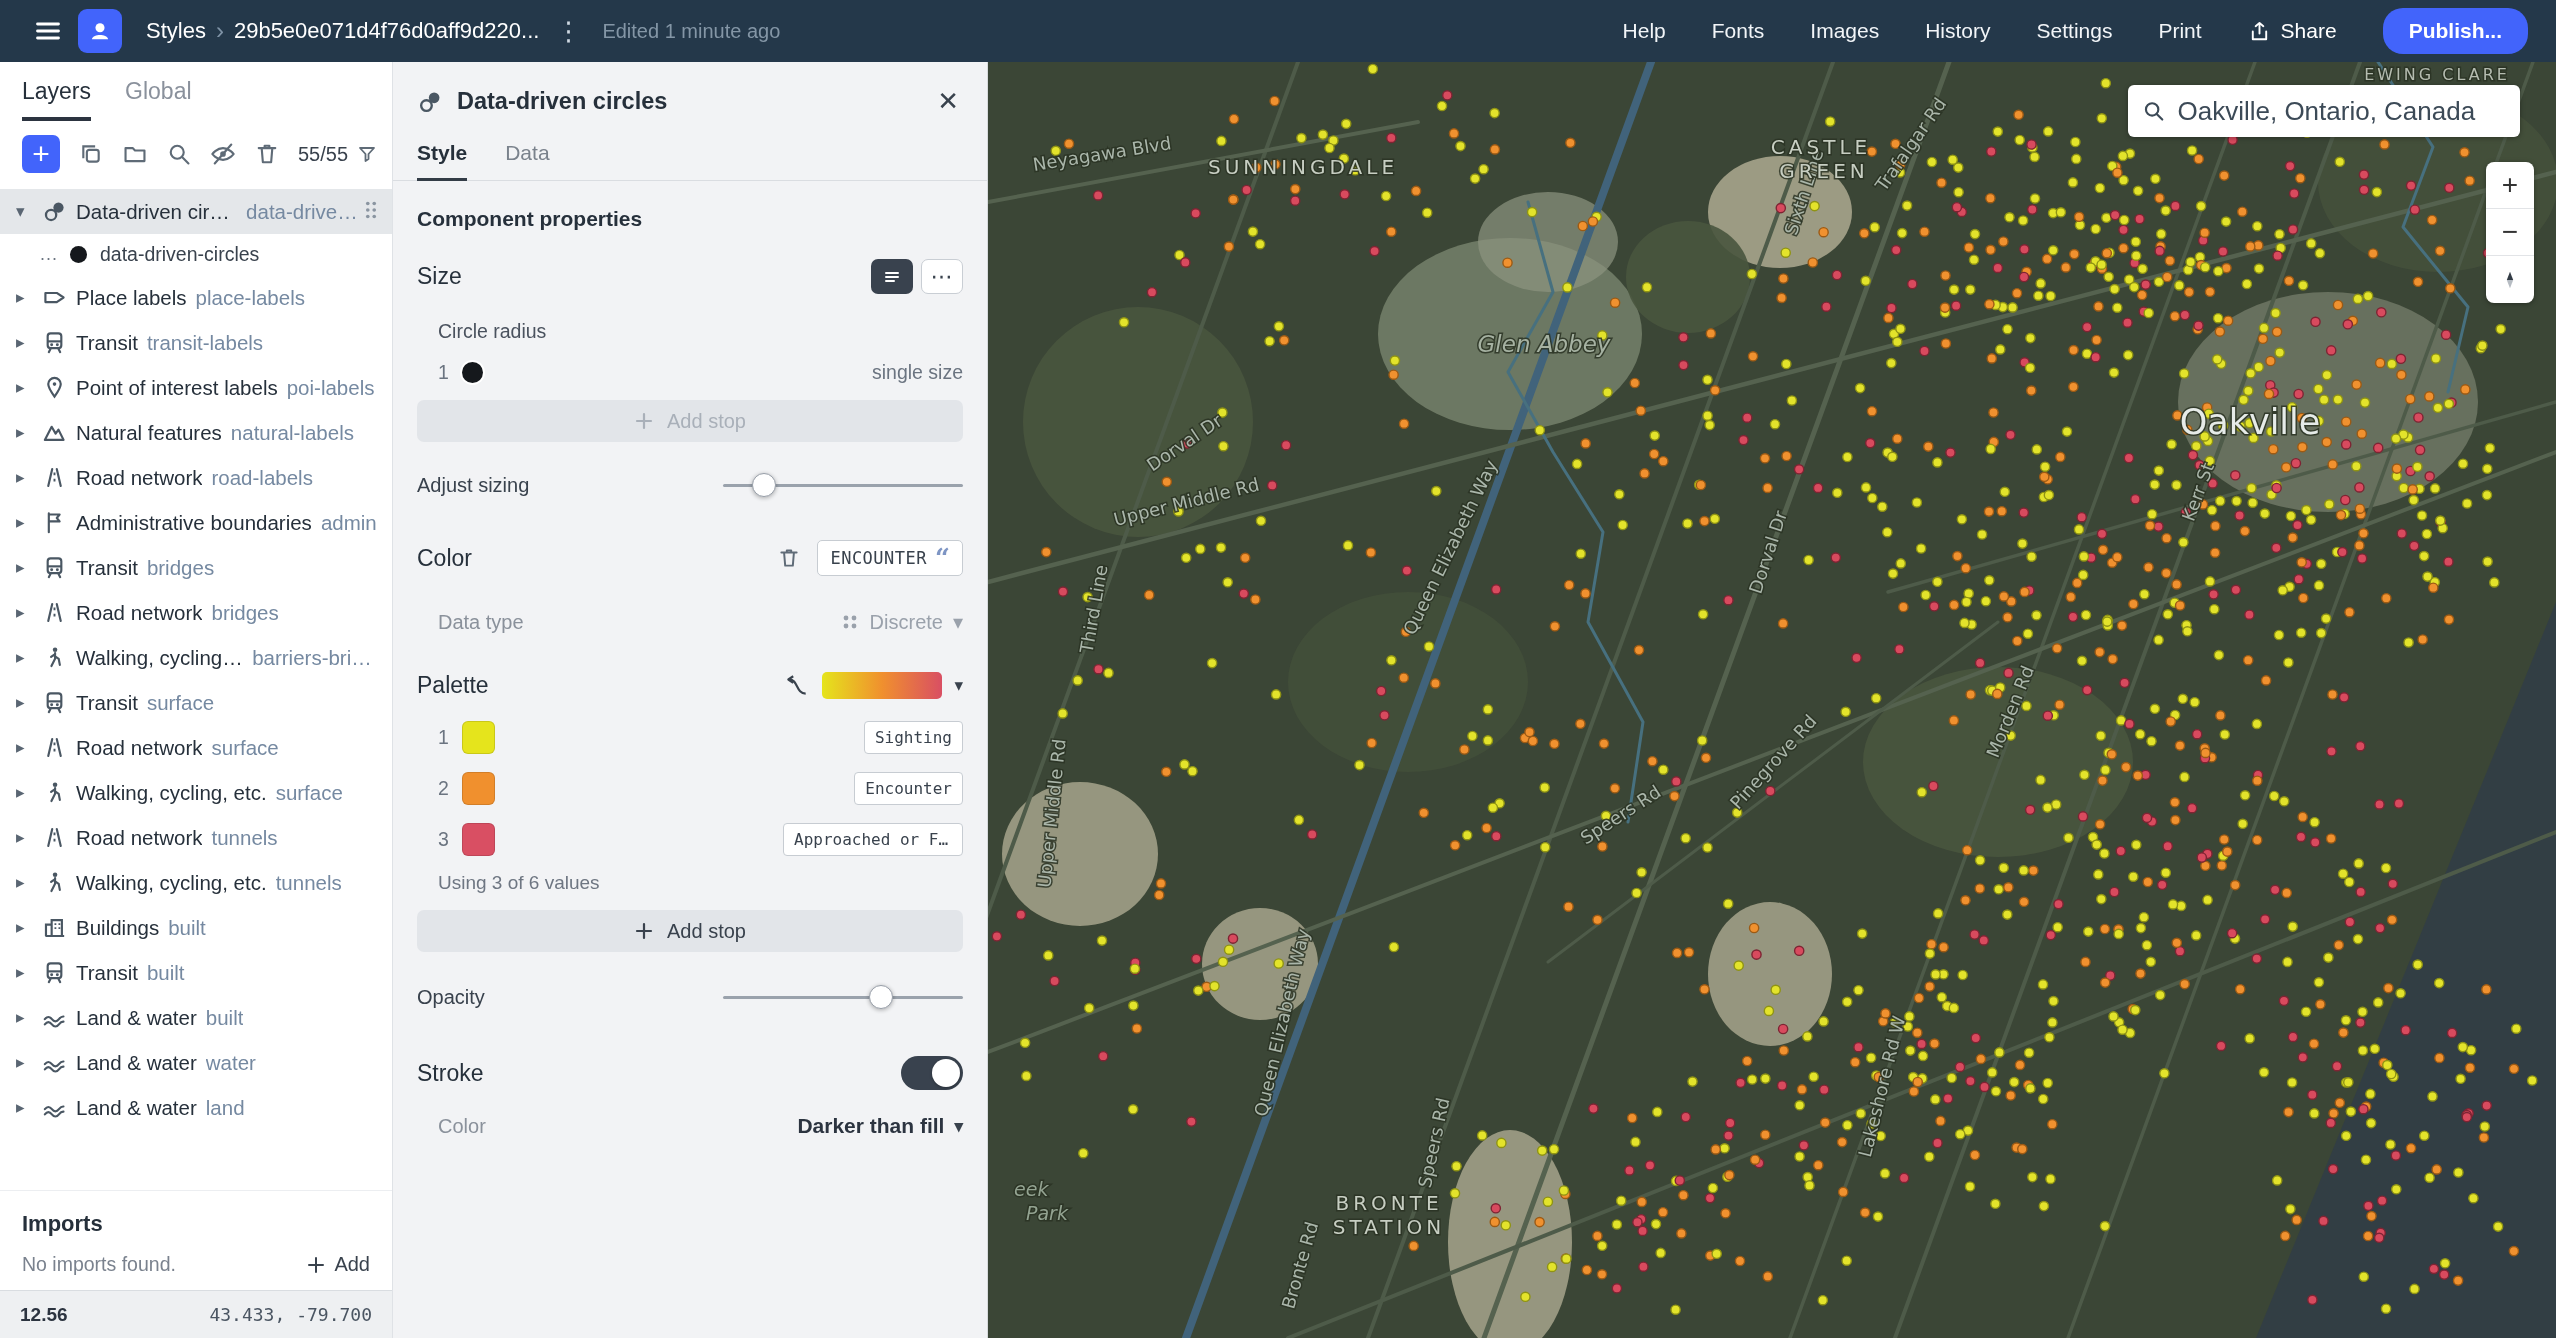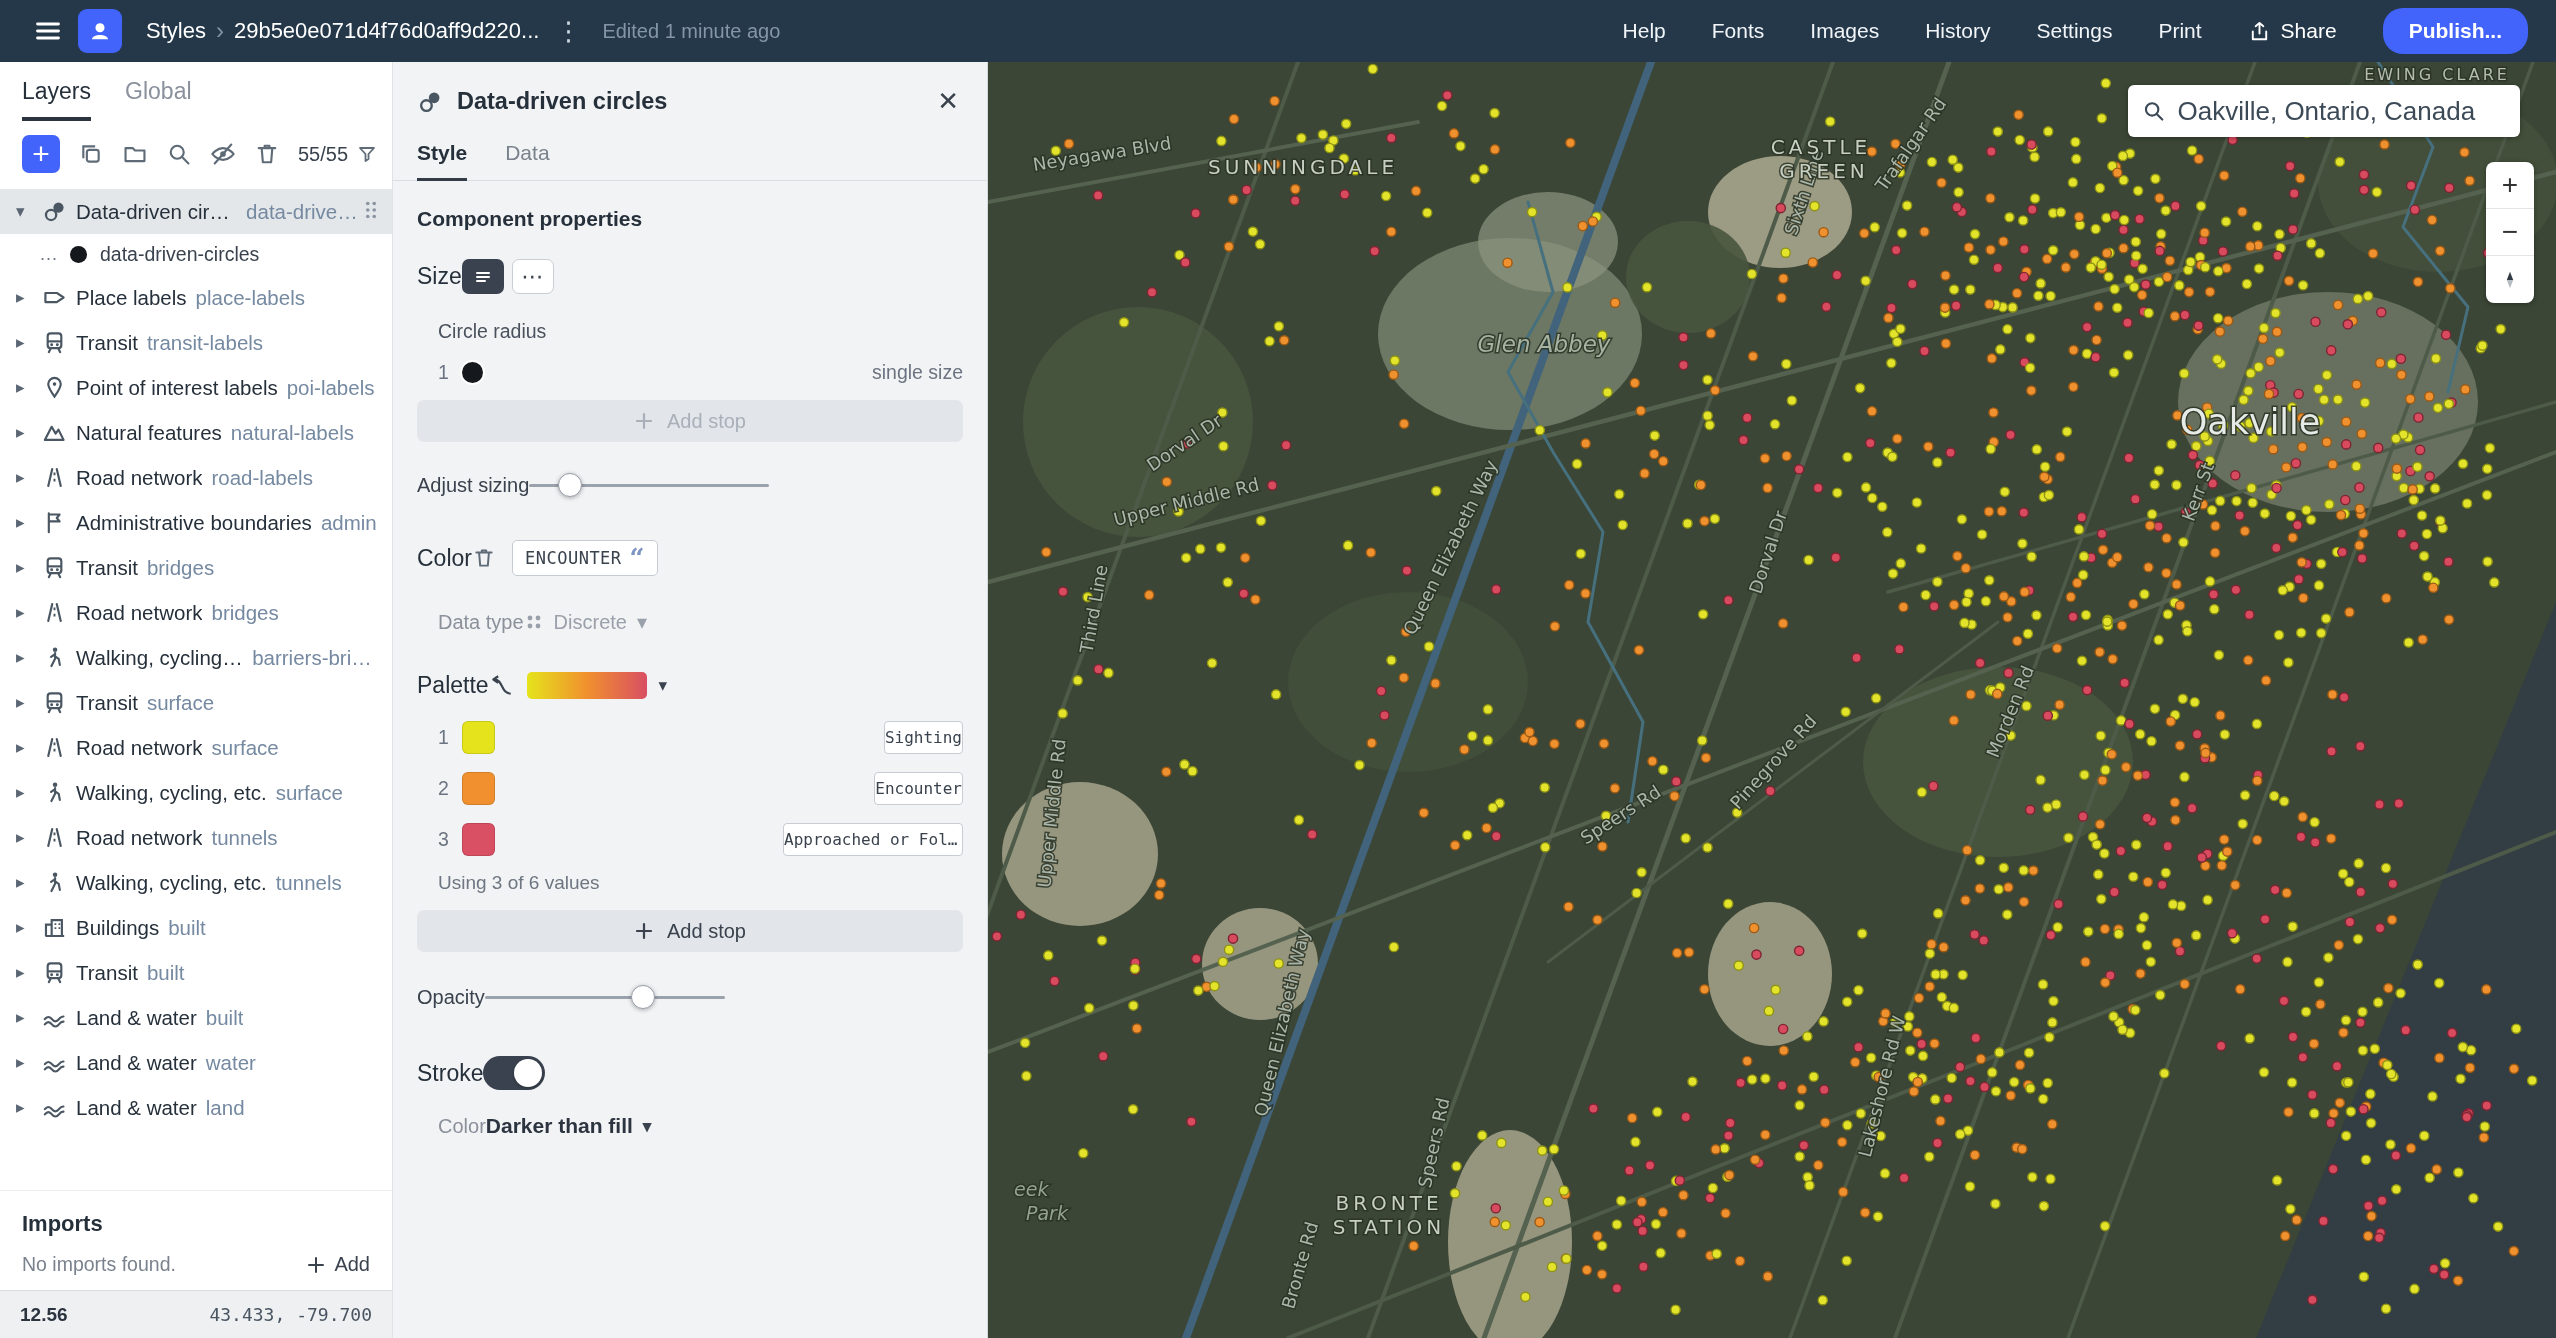--- a/index.html
+++ b/index.html
@@ -57,21 +57,21 @@
   
   .panel{width:595px;background:#f2f3f5;border-right:1px solid #d7dadd;display:flex;flex-direction:column;overflow:hidden}
   .panel-header{display:flex;align-items:center;gap:14px;padding:20px 24px 12px}
   .panel-title{font-size:23.5px;font-weight:bold;color:#26303b;flex:1}
   .close-x{font-size:26px;color:#39424d;cursor:pointer;padding:4px}
   .panel-tabs{display:flex;gap:38px;padding:0 24px;border-bottom:1px solid #dadde1}
   .panel-tab{font-size:21px;color:#7a828c;padding:8px 0 13px;cursor:pointer}
   .panel-tab.active{color:#26303b;font-weight:bold;border-bottom:3px solid #333c46;margin-bottom:-1px}
   .panel-body{flex:1;padding:0 24px 24px;overflow:hidden}
   .sec-heading{font-size:21px;font-weight:bold;color:#26303b;margin-top:26px}
-  .prop-row{display:flex;align-items:center;}
+  .prop-row{display:flex;align-items:center;justify-content:space-between}
   .prop-label-lg{font-size:23px;color:#26303b}
   .prop-label-sm{font-size:20px;color:#39424d}
   .prop-label-muted{font-size:20px;color:#8a919b}
   .size-row{margin-top:28px}
   .btn-group{display:flex;gap:8px}
   .sq-btn{width:42px;height:35px;border-radius:7px;display:flex;align-items:center;justify-content:center;cursor:pointer}
   .sq-btn.dark{background:#39424e}
   .sq-btn.light{background:#fff;border:1px solid #c9ced4;color:#39424d;font-size:22px;letter-spacing:1px}
   .indent{margin-left:21px}
   .group-label{font-size:19.5px;color:#4a525e;margin-top:26px}
@@ -96,21 +96,21 @@
   .quote-ic{color:#7e95c4;font-size:26px;font-weight:bold;line-height:.5;font-family:"DejaVu Serif",serif}
   .dtype-row{margin-top:34px}
   .dtype-right{display:flex;align-items:center;gap:10px;color:#9aa1ab;font-size:20px;cursor:pointer}
   .palette-row{margin-top:38px}
   .palette-right{display:flex;align-items:center;gap:12px}
   .grad-bar{width:120px;height:27px;border-radius:5px;cursor:pointer}
   .caret{font-size:17px;color:#39424d}
   .pal-stop{display:flex;align-items:center;height:49px;margin-top:2px}
   .pal-stop:first-of-type{margin-top:14px}
   .swatch{width:33px;height:33px;border-radius:6px;cursor:pointer;border:1px solid rgba(0,0,0,.12)}
-  .val-chip{margin-left:auto;background:#fff;border:1px solid #c7ccd2;border-radius:4px;padding:6px 0;cursor:pointer;
+  .val-chip{margin-left:auto;background:#fff;border:1px solid #c7ccd2;border-radius:4px;padding:6px 10px;cursor:pointer;
     font-family:"DejaVu Sans Mono",monospace;font-size:16px;color:#39424d;max-width:180px;overflow:hidden;
     text-overflow:ellipsis;white-space:nowrap}
   .using-note{font-size:19px;color:#6e7682;margin-top:8px}
   .opacity-row{margin-top:28px}
   .toggle{width:62px;height:34px;border-radius:17px;background:#39424e;position:relative;cursor:pointer;flex:0 0 auto}
   .toggle .knob{position:absolute;top:3px;right:3px;width:28px;height:28px;border-radius:50%;background:#fff;
     box-shadow:0 1px 3px rgba(0,0,0,.3)}
   .toggle.off{background:#c3cad2}
   .toggle.off .knob{right:auto;left:3px;background:#fafbfc;border:1px solid #9aa2ac}
   .stroke-row{margin-top:42px}

